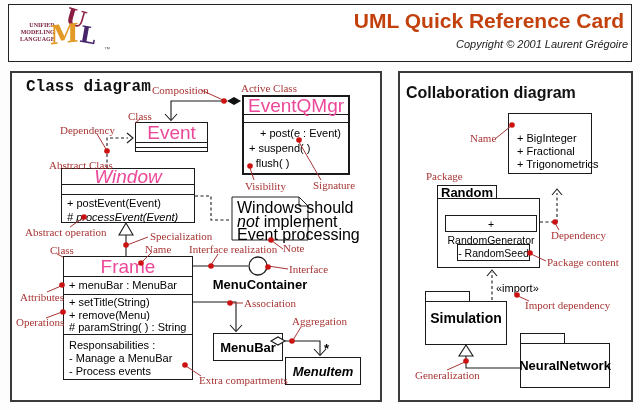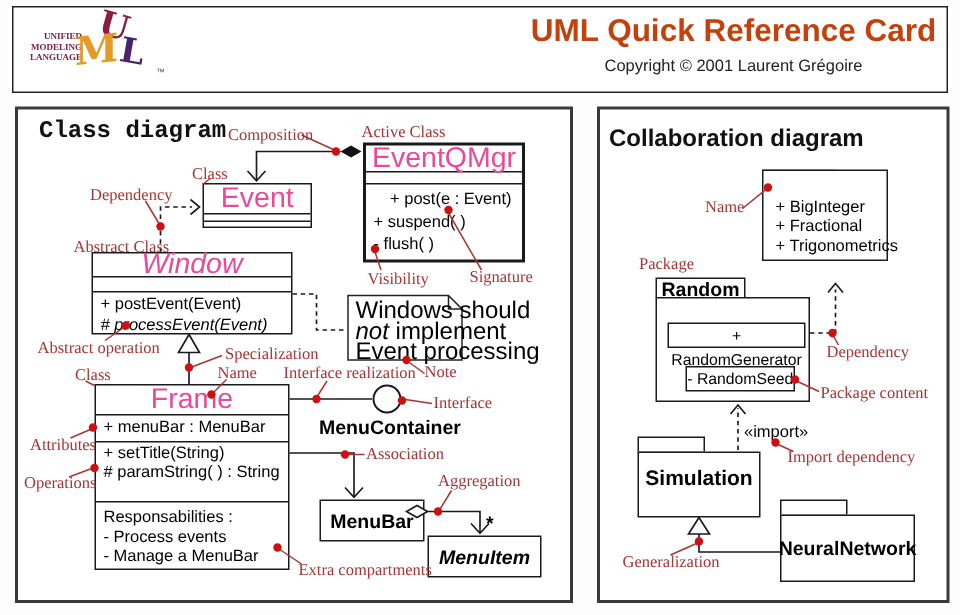--- a/index.html
+++ b/index.html
@@ -1,21 +1,21 @@
 <!DOCTYPE html>
 <html><head>
 <meta charset="utf-8">
 <style>
   html,body{margin:0;padding:0;}
   body{width:640px;height:410px;position:relative;background:#fdfdfd;font-family:"Liberation Sans",sans-serif;overflow:hidden;}
   .abs{position:absolute;}
   
   .header-card{left:8px;top:4px;width:622px;height:56px;background:#fff;border:1px solid #222;z-index:2;}
   .main-title{left:350px;top:9px;width:278px;text-align:center;font-weight:bold;font-size:21px;color:#c2410c;letter-spacing:0px;z-index:3;}
-  .copyright{left:350px;top:38px;width:278px;text-align:center;font-size:11px;color:#222;z-index:3;}
+  .copyright{left:350px;top:38px;width:278px;text-align:right;font-size:11px;color:#222;z-index:3;font-style:italic;}
   .logo{left:14px;top:6px;width:104px;height:52px;z-index:3;}
   .logo-words{left:6px;top:16px;text-align:right;font-size:6px;line-height:7px;font-weight:bold;color:#7b2340;font-family:"Liberation Serif",serif;}
   .logo-letter{font-family:"DejaVu Serif",serif;font-weight:bold;line-height:1;}
   .logo-u{left:52px;top:0px;font-size:23px;color:#8a1e41;transform:rotate(16deg);}
   .logo-m{left:36px;top:15px;font-size:26px;color:#e39a26;transform:skewY(-6deg);}
   .logo-l{left:66px;top:17px;font-size:23px;color:#46256b;transform:rotate(10deg);}
   .logo-tm{left:90px;top:40px;font-size:6px;color:#555;}
   
   .panel{background:#fff;border:2px solid #3a3a3a;z-index:1;}
   .panel-left{left:10px;top:71px;width:368px;height:327px;}
@@ -95,26 +95,27 @@
   </div>
 </div>
 
 <div class="abs cls" style="left:63px;top:256px;width:130px;height:124px;">
   <div class="name" style="line-height:19px;height:19px;">Frame</div>
   <div class="cmp" style="height:17px;">
     <div class="memb" style="line-height:17px;">+ menuBar : MenuBar</div>
   </div>
   <div class="cmp" style="height:38px;padding-top:1px;">
     <div class="memb" style="line-height:12.5px;">+ setTitle(String)</div>
+    <div class="memb" style="line-height:12.5px;">+ remove(Menu)</div>
     <div class="memb" style="line-height:12.5px;"># paramString( ) : String</div>
   </div>
   <div class="cmp" style="padding-top:4px;">
     <div class="memb" style="line-height:13px;">Responsabilities :</div>
+    <div class="memb" style="line-height:13px;">- Manage a MenuBar</div>
     <div class="memb" style="line-height:13px;">- Process events</div>
-    <div class="memb" style="line-height:13px;">- Manage a MenuBar</div>
   </div>
 </div>
 
 <div class="abs cls center-name" style="left:201px;top:333px;width:70px;height:28px;margin-left:12px;">MenuBar</div>
 <div class="abs cls center-name italic" style="left:285px;top:357px;width:76px;height:28px;">MenuItem</div>
 
 <div class="abs" style="left:208px;top:277px;width:104px;text-align:center;font-weight:bold;font-size:13px;z-index:3;">MenuContainer</div>
 
 <div class="abs note-text" style="left:237px;top:201px;">
   <div>Windows should</div>

